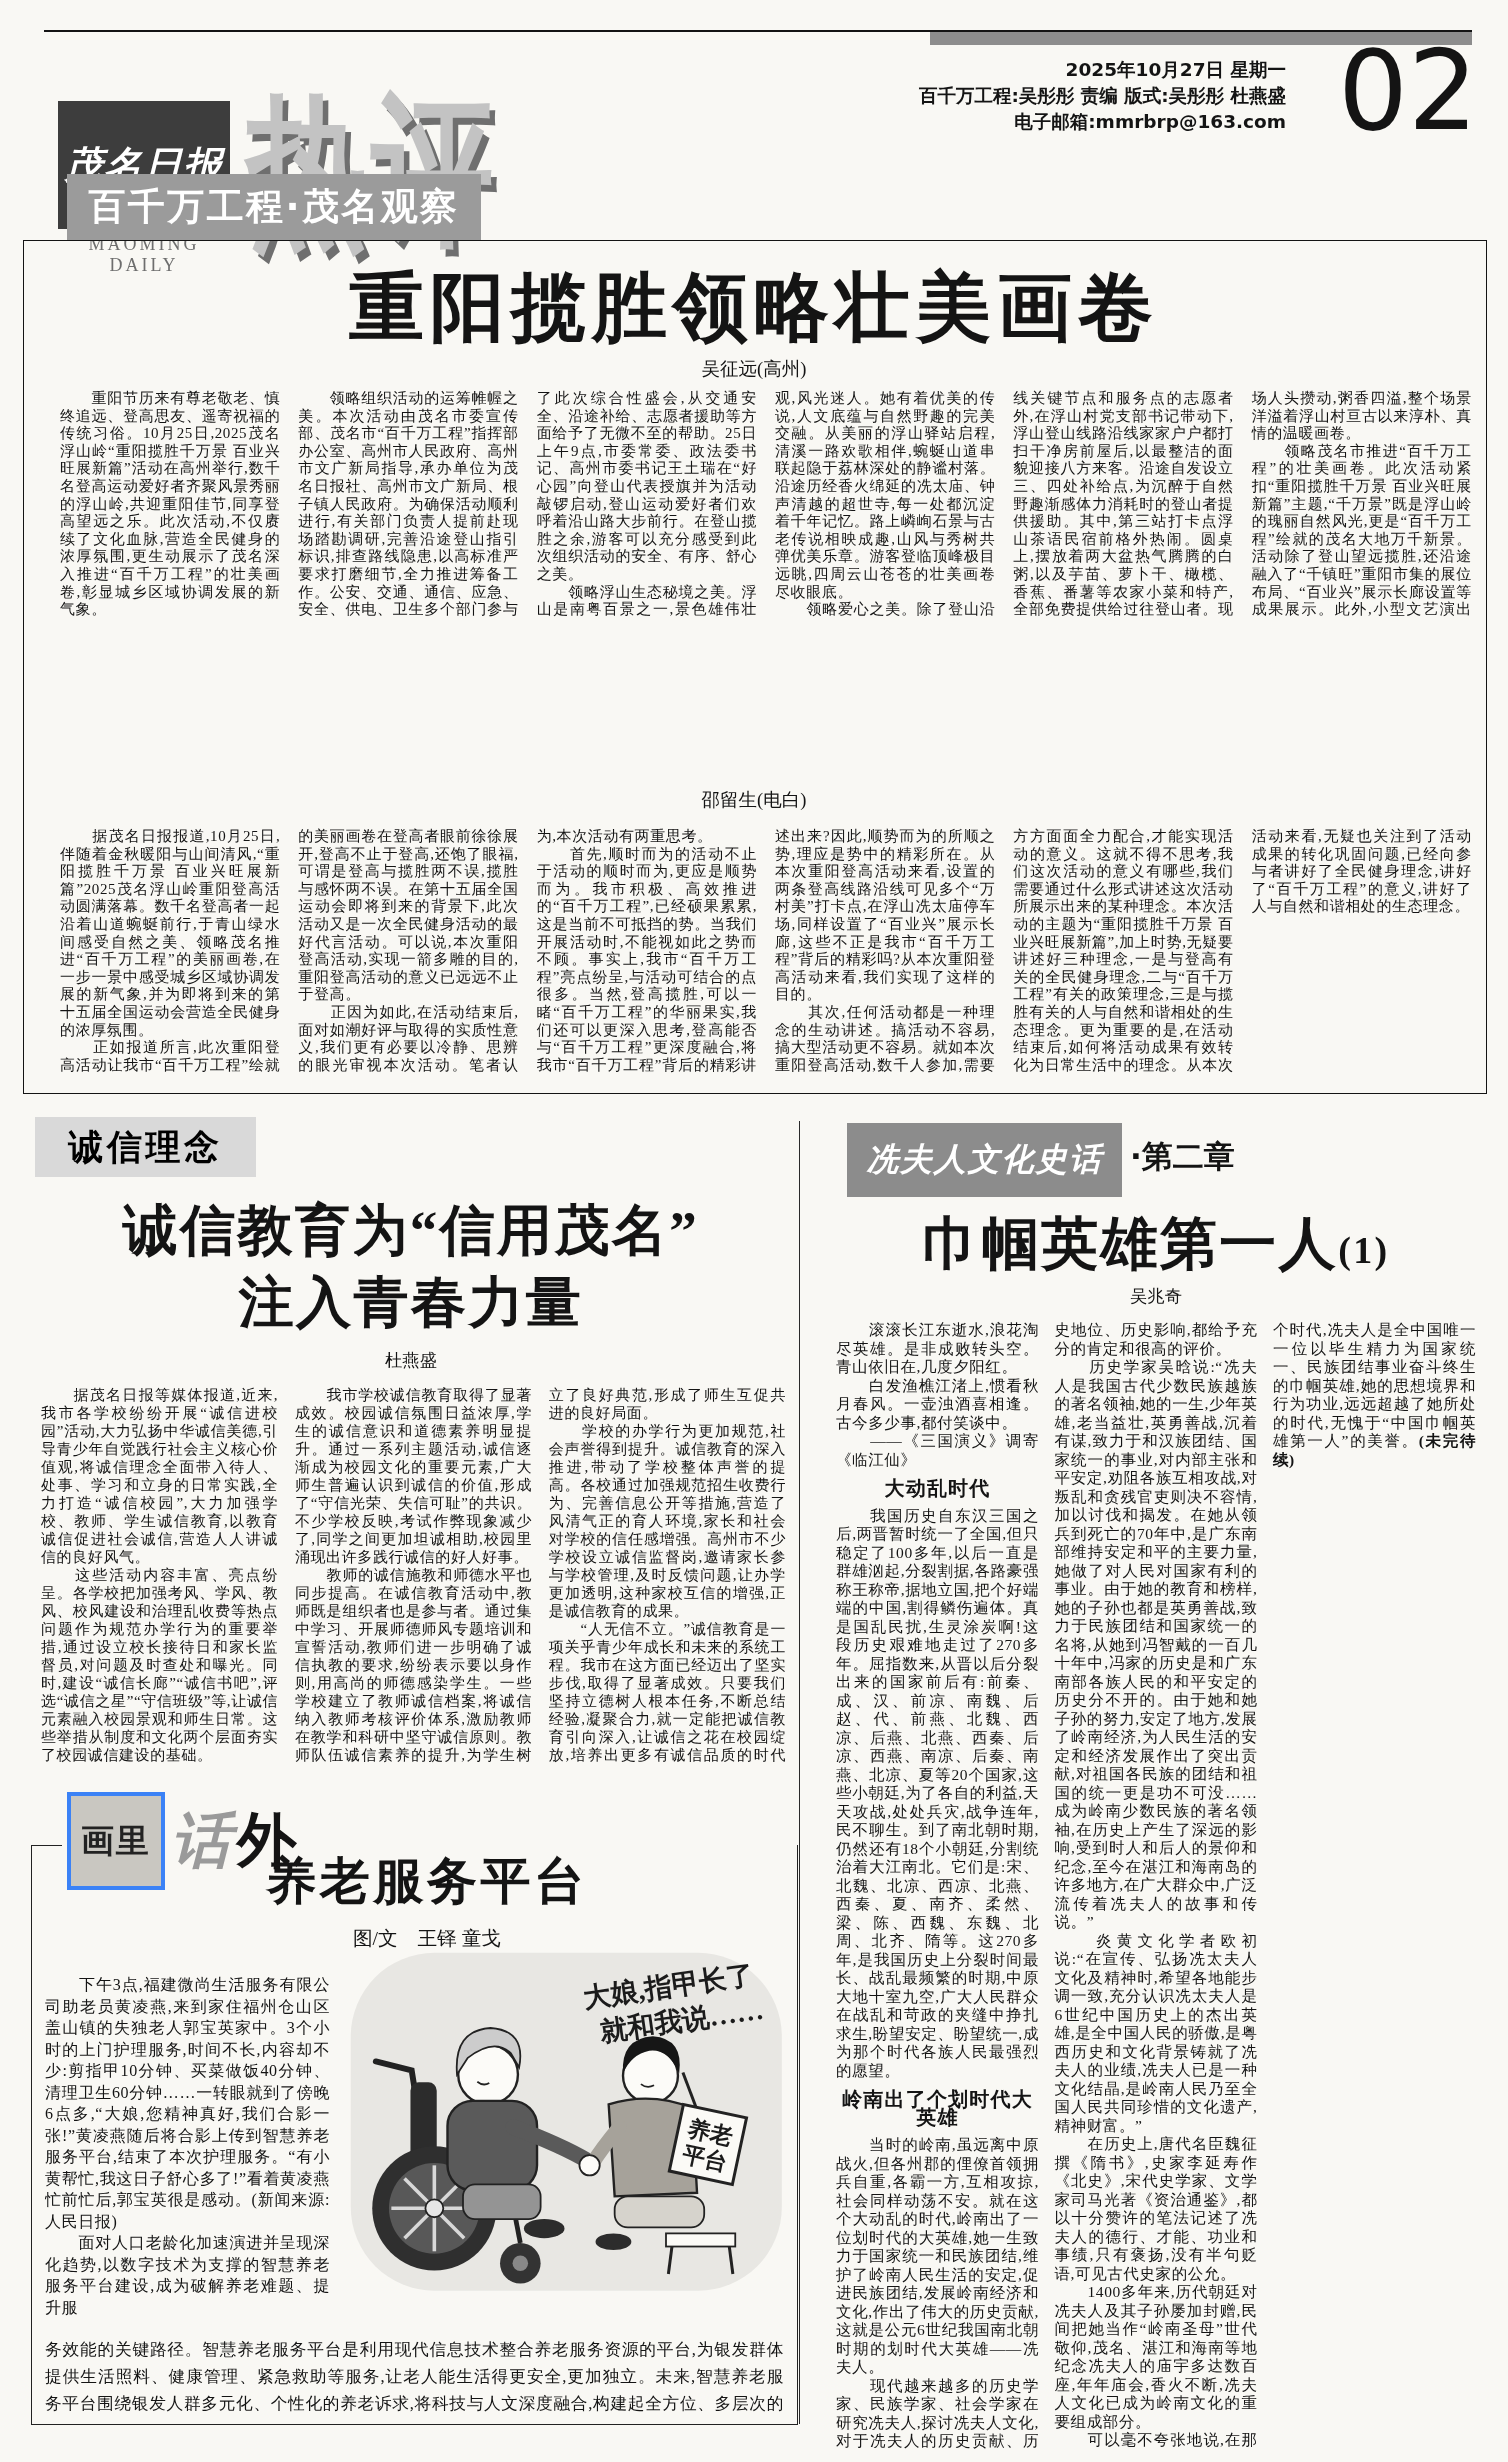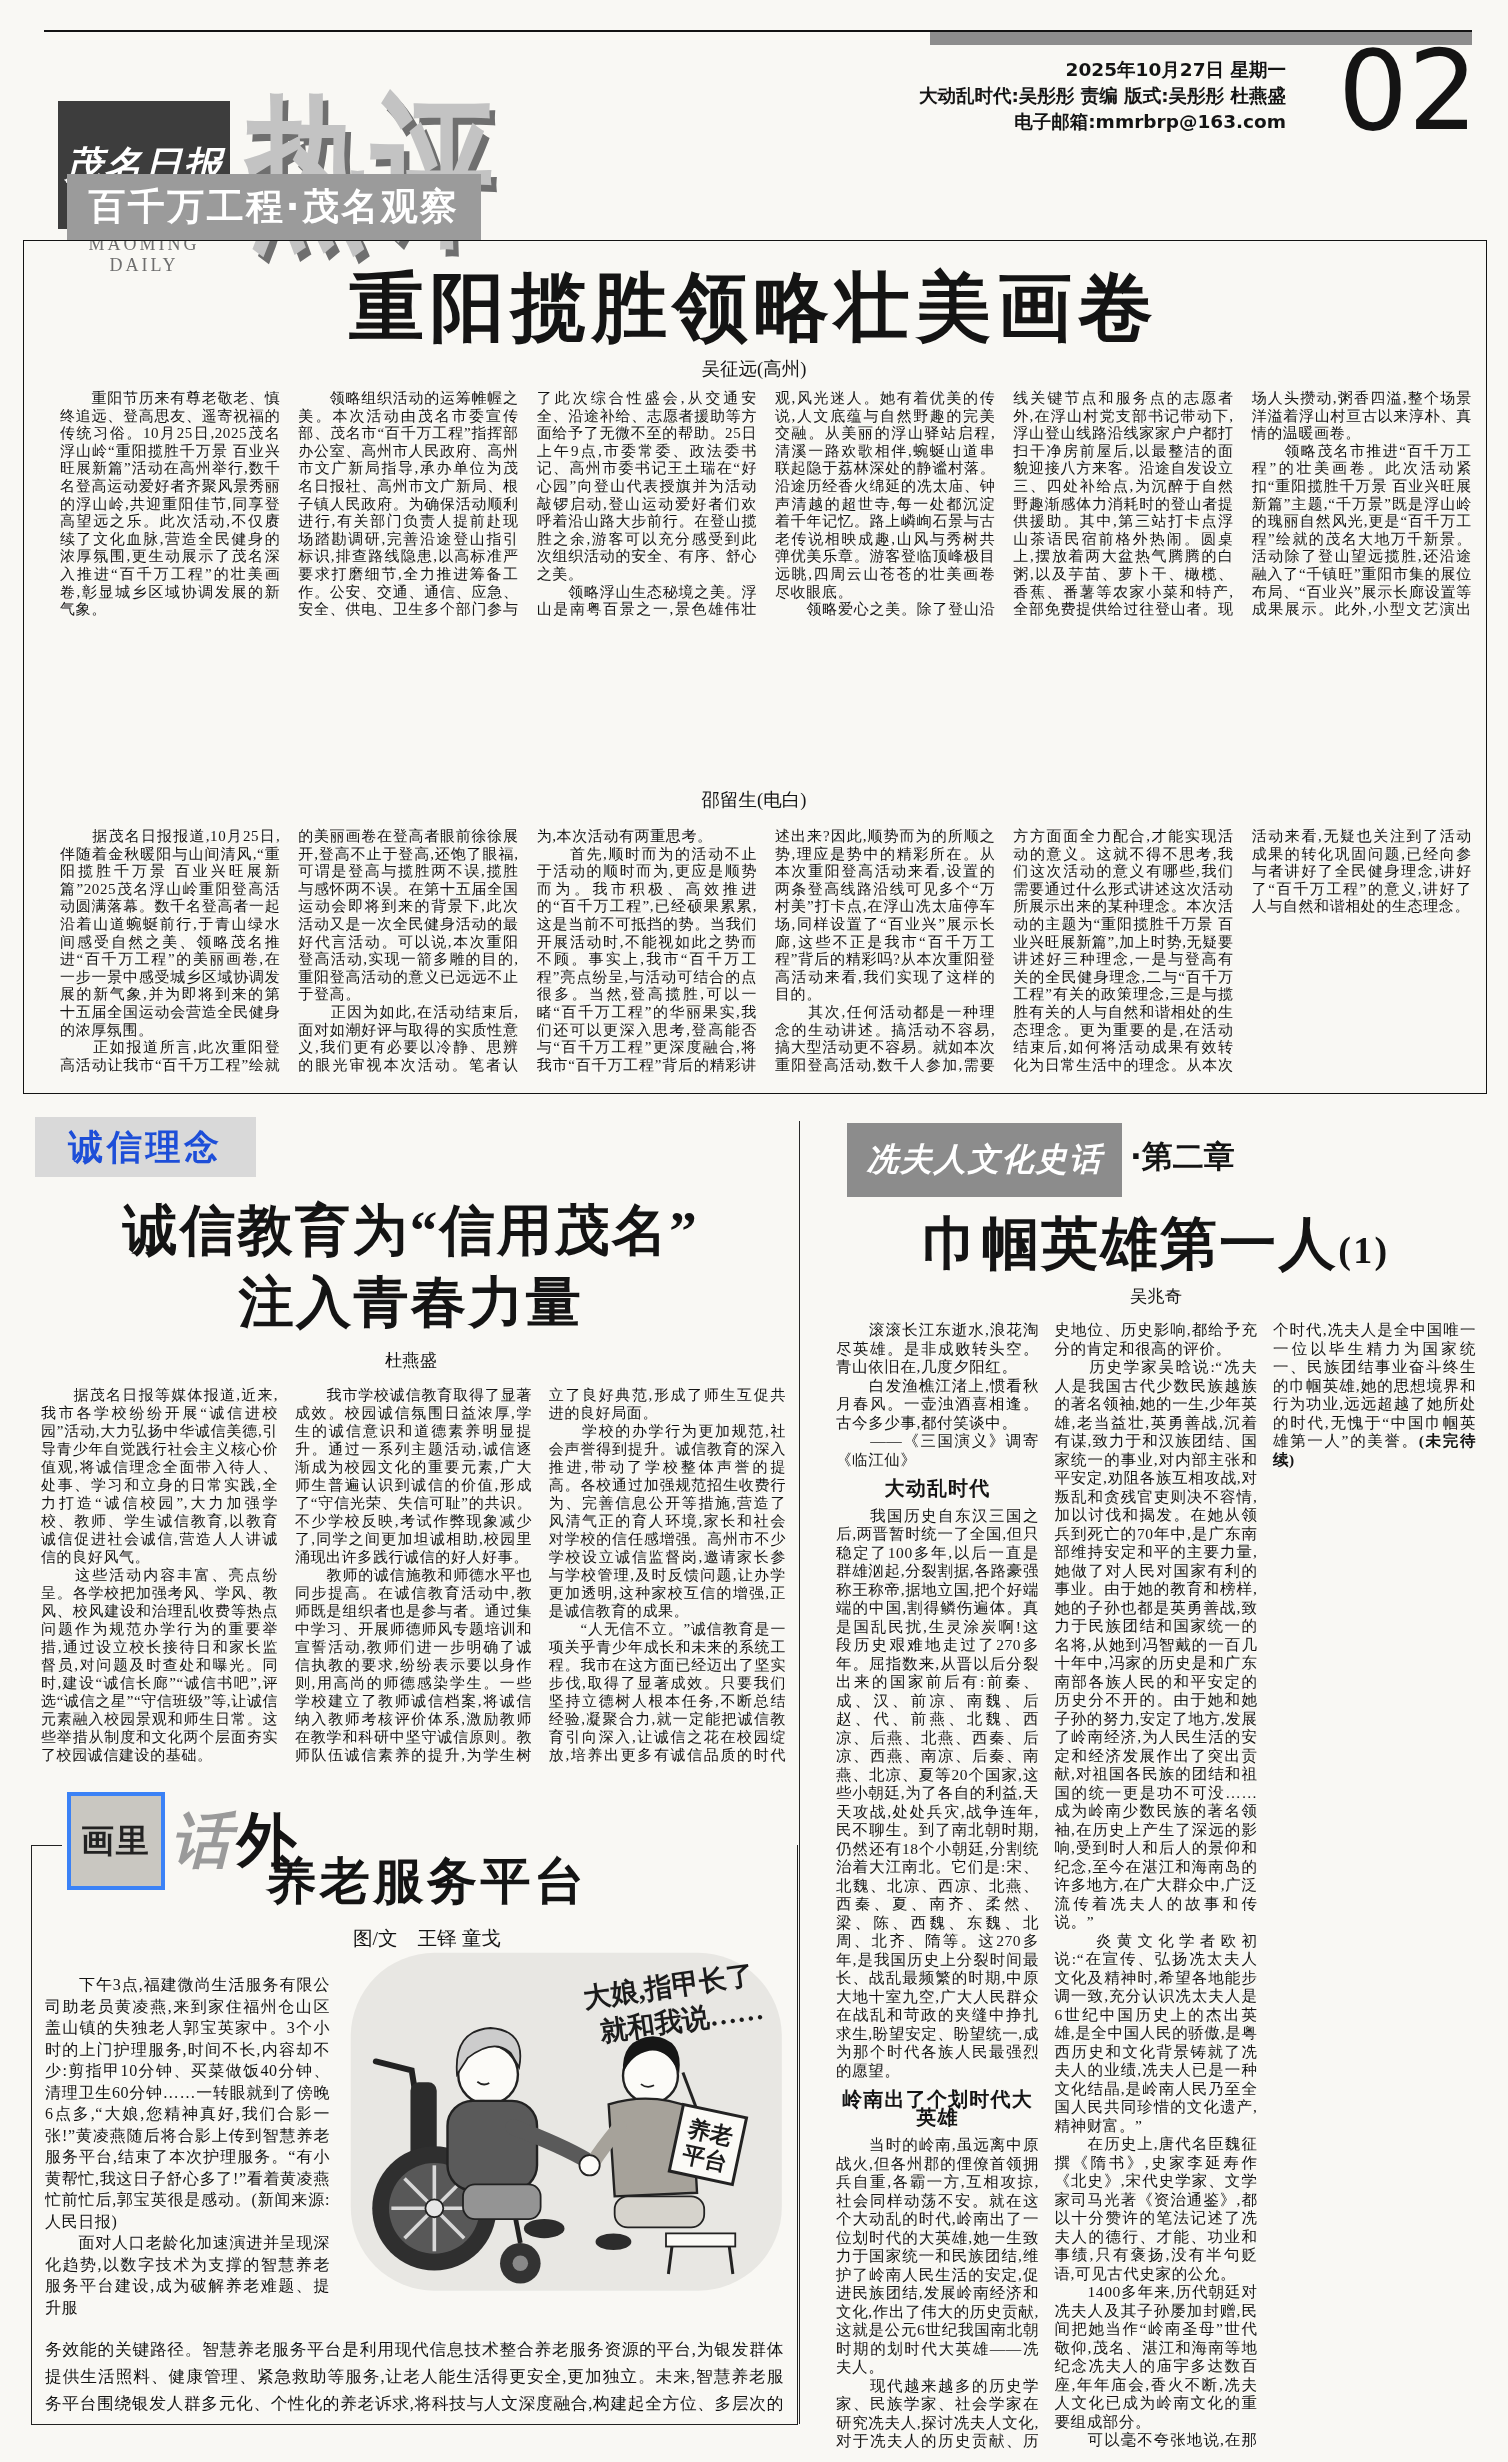--- a/index.html
+++ b/index.html
@@ -32,21 +32,21 @@
   #a1-title{top:258px;font-size:75px;letter-spacing:6px;}
   #a1-byline{left:0;width:1508px;top:356px;text-align:center;font-size:18.5px;}
   #a1-body{left:60px;top:390px;width:1412px;height:246px;column-count:6;column-gap:18px;column-fill:auto;
       font-size:15px;line-height:17.6px;letter-spacing:0.6px;overflow:hidden;}
   #a2-title{top:686px;font-size:87px;letter-spacing:8.4px;}
   #a2-byline{left:0;width:1508px;top:787px;text-align:center;font-size:18.5px;}
   #a2-body{left:60px;top:828px;width:1412px;height:253px;column-count:6;column-gap:18px;column-fill:auto;
       font-size:15px;line-height:17.6px;letter-spacing:0.6px;overflow:hidden;}
 
   
-  #cred-tag{left:35px;top:1117px;width:221px;height:60px;background:#d9d9d9;color:#1d4ed8;
+  #cred-tag{left:35px;top:1117px;width:221px;height:60px;background:#d9d9d9;color:#000000;
       display:flex;align-items:center;justify-content:center;font-size:35px;font-weight:900;
       letter-spacing:3.6px;font-family:"DejaVu Sans",sans-serif;}
   #cred-t1{left:36px;top:1194px;width:750px;text-align:center;font-size:55px;font-weight:900;letter-spacing:2.4px;}
   #cred-t2{left:36px;top:1266px;width:750px;text-align:center;font-size:55px;font-weight:900;letter-spacing:2.4px;}
   #cred-byline{left:36px;top:1348px;width:750px;text-align:center;font-size:17.3px;}
   #cred-body{left:41px;top:1386px;width:745px;height:395px;column-count:3;column-gap:16.7px;column-fill:auto;
       font-size:15px;line-height:18px;letter-spacing:0.6px;overflow:hidden;}
 
   
   #v-divider{left:799px;top:1121px;width:1.2px;height:1303px;background:#2a2a2a;}
@@ -90,21 +90,21 @@
 
   <div class="abs" id="top-rule"></div>
   <div class="abs" id="gray-bar"></div>
   <div class="abs" id="masthead-box">
     <span>茂名日报</span>
   </div>
   <div class="abs" id="masthead-en">MAOMING DAILY</div>
   <div class="abs" id="repin">热评</div>
   <div class="abs" id="date-block">
     <div>2025年10月27日 星期一</div>
-    <div>大动乱时代:吴彤彤  责编 版式:吴彤彤 杜燕盛</div>
+    <div>百千万工程:吴彤彤  责编 版式:吴彤彤 杜燕盛</div>
     <div>电子邮箱:mmrbrp@163.com</div>
   </div>
   <div class="abs" id="page-num">02</div>
 
   <div class="abs" id="s1-box"></div>
   <div class="abs" id="s1-label">百千万工程·茂名观察</div>
 
   <div class="abs" id="a1-byline">吴征远(高州)</div>
   <div class="abs headline" id="a1-title">重阳揽胜领略壮美画卷</div>
   <div class="abs pre" id="a1-body">　　重阳节历来有尊老敬老、慎终追远、登高思友、遥寄祝福的传统习俗。10月25日,2025茂名浮山岭“重阳揽胜千万景 百业兴旺展新篇”活动在高州举行,数千名登高运动爱好者齐聚风景秀丽的浮山岭,共迎重阳佳节,同享登高望远之乐。此次活动,不仅赓续了文化血脉,营造全民健身的浓厚氛围,更生动展示了茂名深入推进“百千万工程”的壮美画卷,彰显城乡区域协调发展的新气象。

